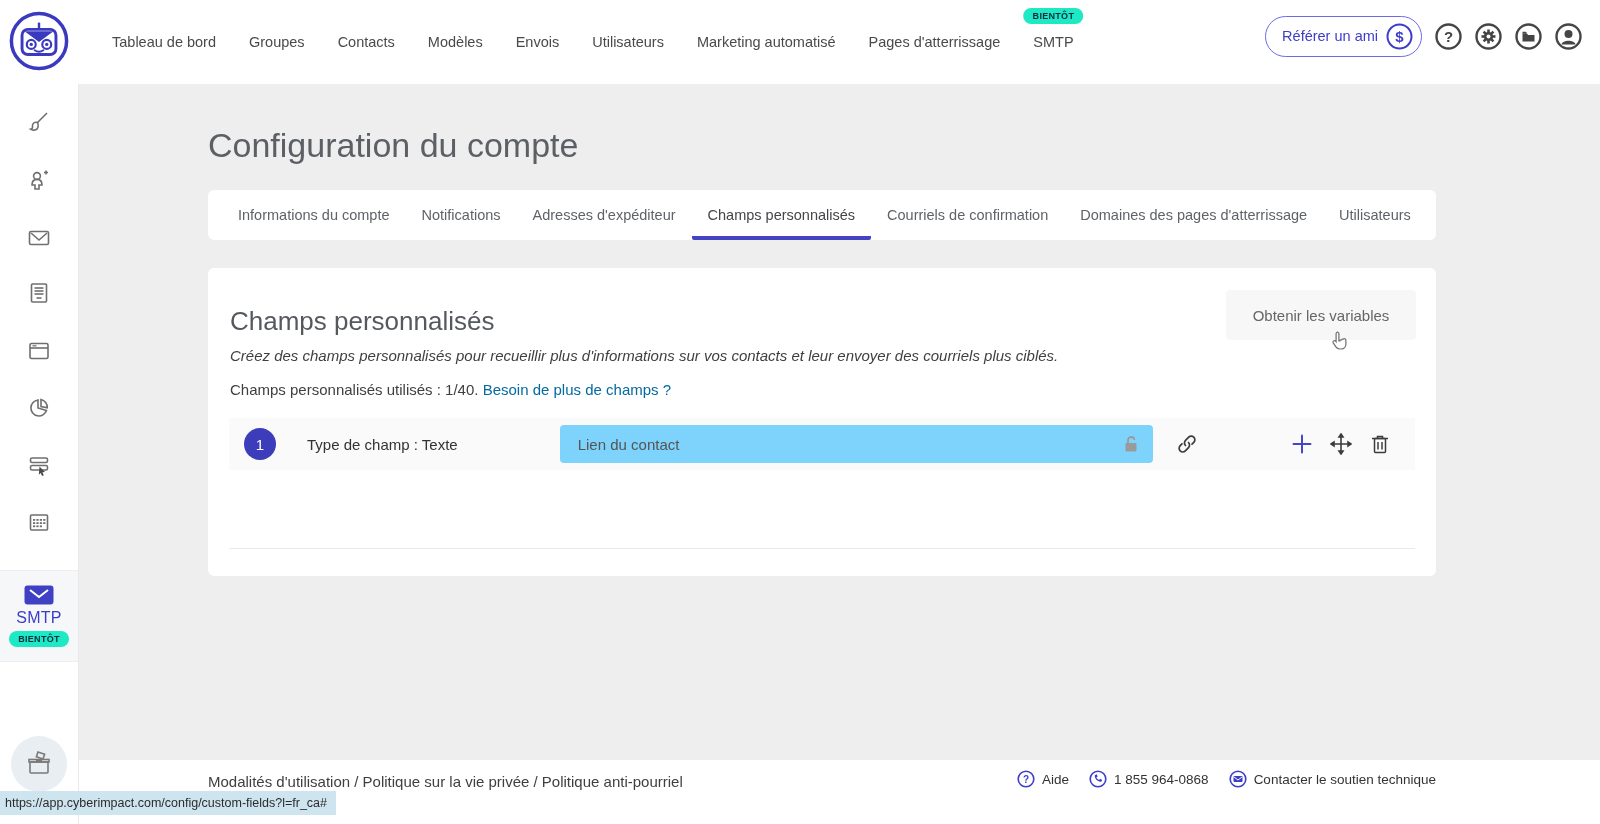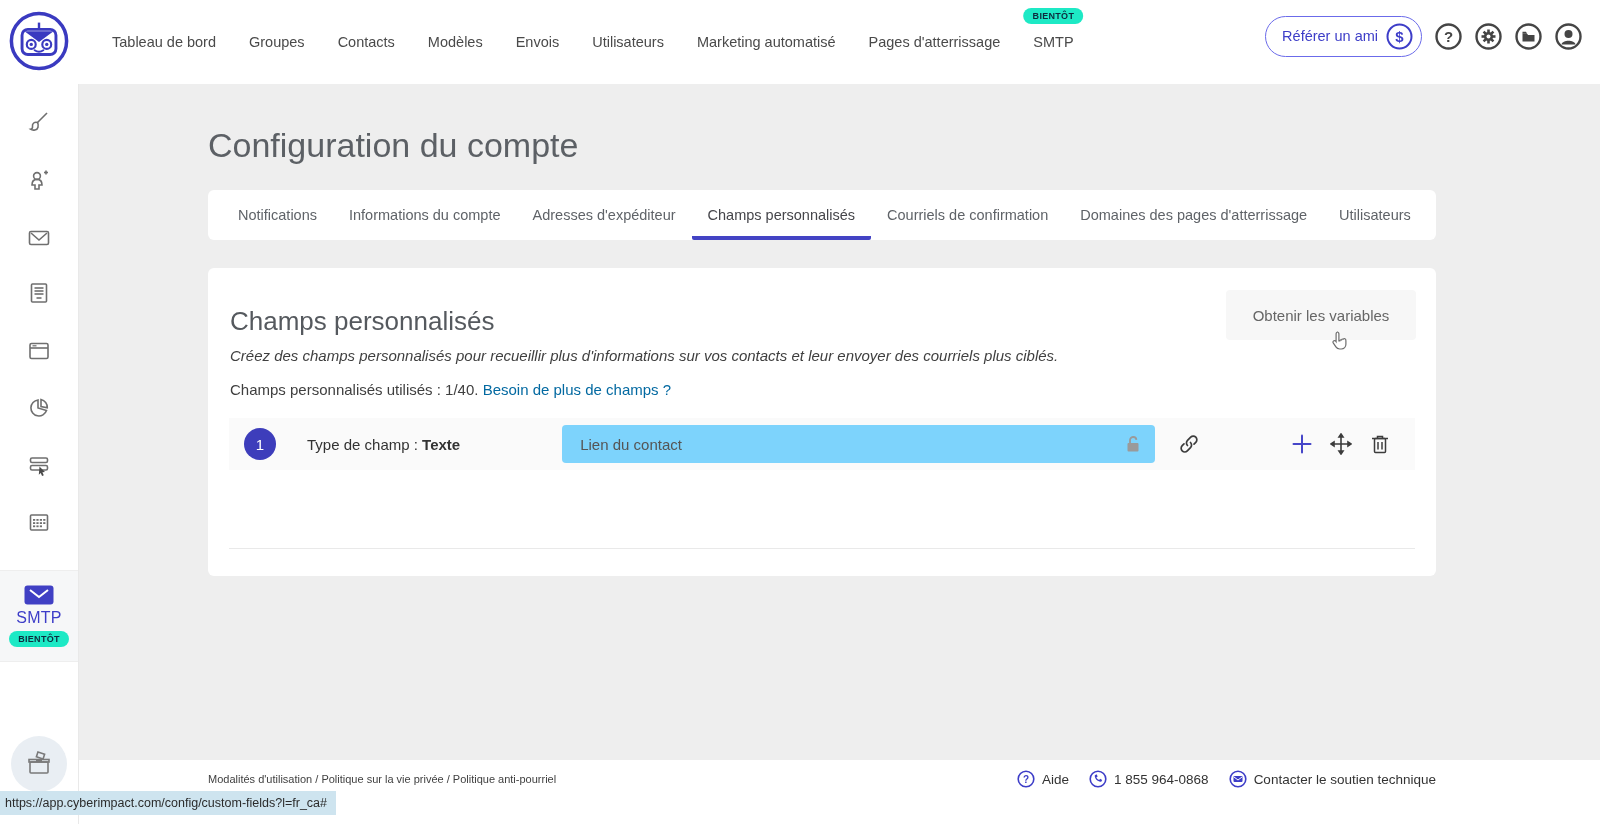--- a/index.html
+++ b/index.html
@@ -46,34 +46,34 @@
   .card h2 { position:absolute; top:38px; left:22px; font-size:26px; font-weight:400; color:#55595e; }
   .card-desc { position:absolute; top:79px; left:22px; font-size:15px; color:#3f3f3f;font-style:italic; }
   .usage-line { position:absolute; top:113px; left:22px; font-size:15px; color:#3f3f3f; }
   .usage-line a { color:#0369a1; font-weight:bold; font-weight:500; cursor:pointer; }
 
   .field-row { position:absolute; top:150px; left:21px; width:1186px; height:52px; background:#fafafa;
                display:flex; align-items:center; }
   .num-circle { width:32px; height:32px; border-radius:50%; background:#3d3dbb; color:#fff; font-size:15px;
                 display:flex; align-items:center; justify-content:center; margin-left:15px; flex:0 0 auto; }
   .field-type { margin-left:31px; font-size:15px; color:#333; white-space:nowrap; }
-  .field-type b { font-weight:bold; }
+  .field-type b { font-weight:normal; }
   .field-input { position:relative; margin-left:102px; width:593px; height:38px; background:#7dd3fc; border-radius:4px;
                  display:flex; align-items:center; }
   .field-input input { border:none; background:transparent; outline:none; font-family:inherit; font-size:15px;
                        color:#555; padding:0 40px 0 18px; width:100%; }
   .lock-ico { position:absolute; right:12px; top:9px; width:20px; height:20px; }
   .link-ico { margin-left:23px; width:22px; height:22px; cursor:pointer; flex:0 0 auto; }
   .row-actions { margin-left:auto; margin-right:24px; display:flex; align-items:center; gap:17px; }
   .row-actions > span { width:22px; height:22px; cursor:pointer; display:inline-block; }
   .card-divider { position:absolute; top:280px; left:21px; width:1186px; height:1px; background:#e9e9e9; }
 
   
   .footer { position:absolute; top:760px; left:79px; width:1521px; height:64px; background:#fff; }
-  .legal { position:absolute; left:129px; top:13px; font-size:11px; color:#3f3f3f; }
+  .legal { position:absolute; left:129px; top:13px; font-size:15px; color:#3f3f3f; }
   .legal span { cursor:pointer; }
   .support { position:absolute; right:164px; top:10px; display:flex; align-items:center; gap:20px; font-size:13.5px; color:#333; }
   .support .item { display:flex; align-items:center; gap:7px; cursor:pointer; white-space:nowrap; }
   .sup-ico { width:18px; height:18px; flex:0 0 auto; }
 
   .statusbar { position:absolute; left:0; top:791px; height:24px; background:#cee4ef; color:#2b2b2b;
                font-size:12.5px; display:flex; align-items:center; padding:0 9px 0 5px; z-index:9; white-space:nowrap; }
 </style>
 </head>
 <body>
@@ -216,22 +216,22 @@
         <line x1="11" y1="10.8" x2="17" y2="10.8" stroke-width="2"></line>
       </svg>
     </div>
   </div>
 
   <div class="main-bg"></div>
 
   <h1 class="page-title">Configuration du compte</h1>
 
   <div class="tabbar">
+    <div class="tab">Informations du compte</div>
     <div class="tab">Notifications</div>
-    <div class="tab">Informations du compte</div>
     <div class="tab">Adresses d'expéditeur</div>
     <div class="tab active">Champs personnalisés</div>
     <div class="tab">Courriels de confirmation</div>
     <div class="tab">Domaines des pages d'atterrissage</div>
     <div class="tab">Utilisateurs</div>
   </div>
 
   <div class="card">
     <button class="get-vars-btn">Obtenir les variables</button>
     <svg class="cursor-hand" viewBox="0 0 22 24">

